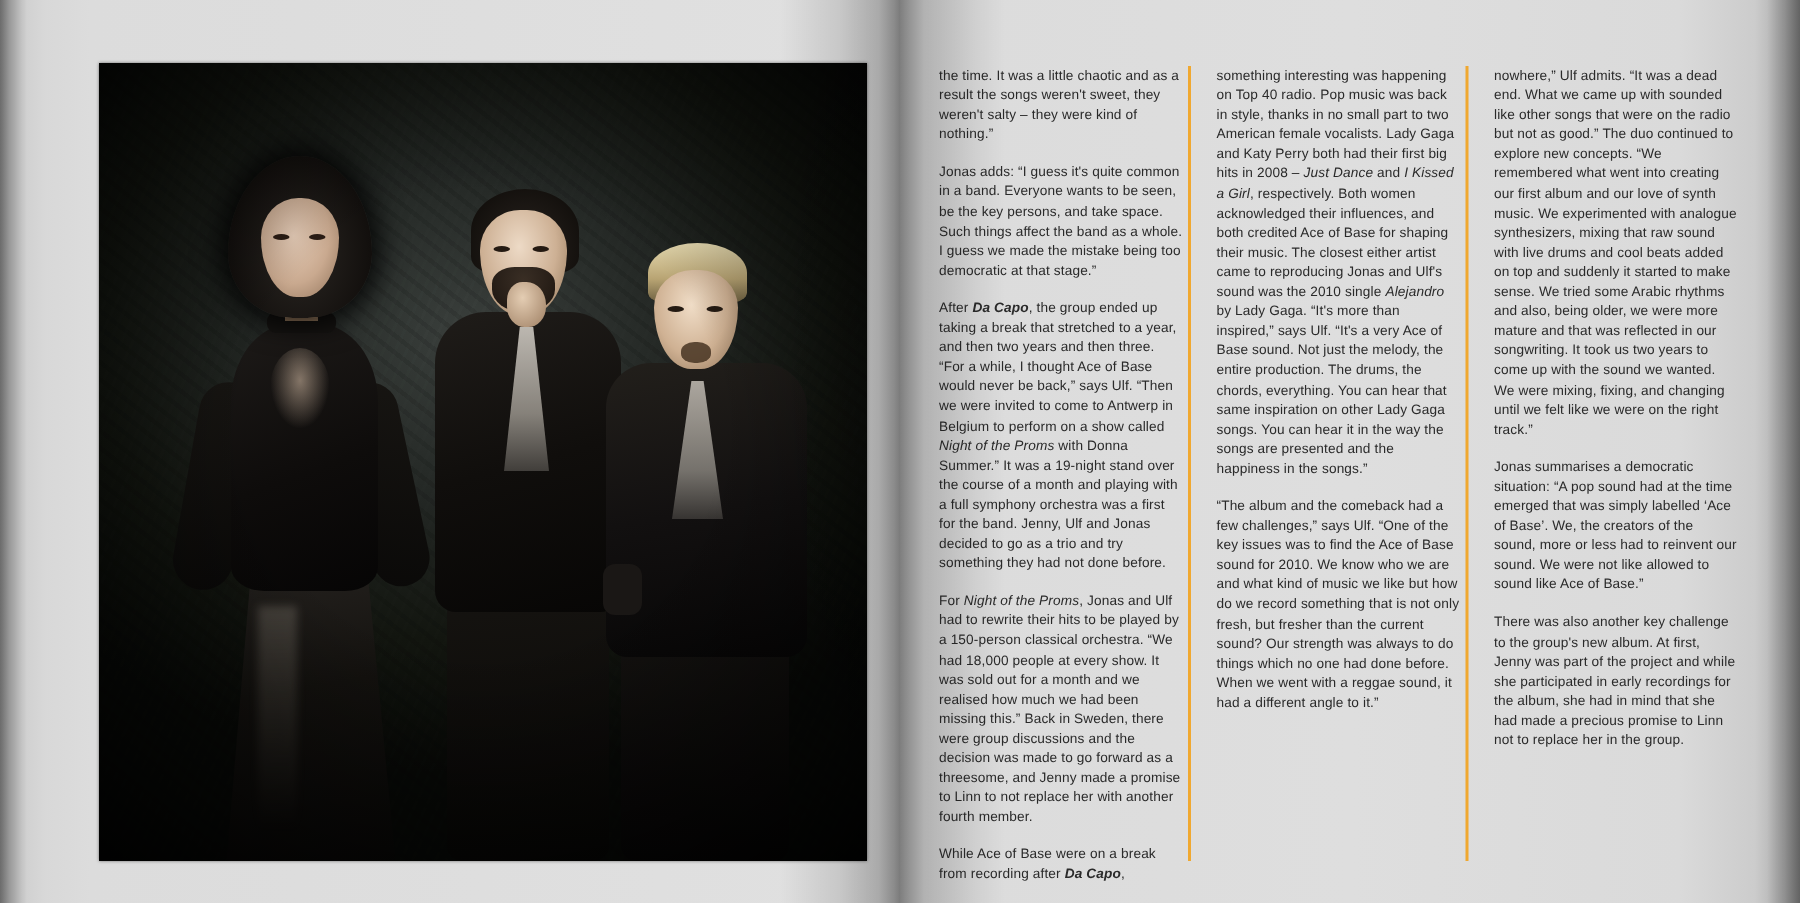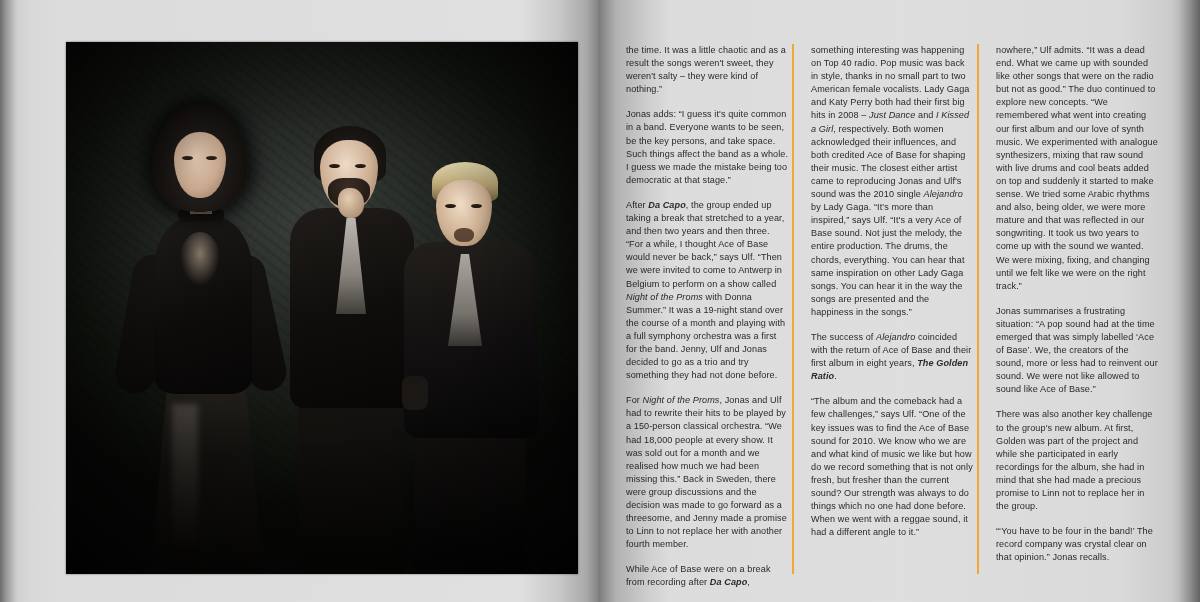--- a/index.html
+++ b/index.html
@@ -335,28 +335,26 @@
 
       <div class="col">
           <p>the time. It was a little chaotic and as a result the songs weren't sweet, they weren't salty – they were kind of nothing.”</p>
           <p>Jonas adds: “I guess it's quite common in a band. Everyone wants to be seen, be the key persons, and take space. Such things affect the band as a whole. I guess we made the mistake being too democratic at that stage.”</p>
           <p>After <b><i>Da Capo</i></b>, the group ended up taking a break that stretched to a year, and then two years and then three. “For a while, I thought Ace of Base would never be back,” says Ulf. “Then we were invited to come to Antwerp in Belgium to perform on a show called <i>Night of the Proms</i> with Donna Summer.” It was a 19-night stand over the course of a month and playing with a full symphony orchestra was a first for the band. Jenny, Ulf and Jonas decided to go as a trio and try something they had not done before.</p>
           <p>For <i>Night of the Proms</i>, Jonas and Ulf had to rewrite their hits to be played by a 150-person classical orchestra. “We had 18,000 people at every show. It was sold out for a month and we realised how much we had been missing this.” Back in Sweden, there were group discussions and the decision was made to go forward as a threesome, and Jenny made a promise to Linn to not replace her with another fourth member.</p>
           <p>While Ace of Base were on a break from recording after <b><i>Da Capo</i></b>,</p>
         </div>
       <div class="col">
           <p>something interesting was happening on Top 40 radio. Pop music was back in style, thanks in no small part to two American female vocalists. Lady Gaga and Katy Perry both had their first big hits in 2008 – <i>Just Dance</i> and <i>I Kissed a Girl</i>, respectively. Both women acknowledged their influences, and both credited Ace of Base for shaping their music. The closest either artist came to reproducing Jonas and Ulf's sound was the 2010 single <i>Alejandro</i> by Lady Gaga. “It's more than inspired,” says Ulf. “It's a very Ace of Base sound. Not just the melody, the entire production. The drums, the chords, everything. You can hear that same inspiration on other Lady Gaga songs. You can hear it in the way the songs are presented and the happiness in the songs.”</p>
-          <p>The success of <i>Alejandro</i> coincided with the return of Ace of Base and their first album in eight years, <b><i>The Golden Ratio</i></b>.</p>
           <p>“The album and the comeback had a few challenges,” says Ulf. “One of the key issues was to find the Ace of Base sound for 2010. We know who we are and what kind of music we like but how do we record something that is not only fresh, but fresher than the current sound? Our strength was always to do things which no one had done before. When we went with a reggae sound, it had a different angle to it.”</p>
         </div>
       <div class="col">
           <p>nowhere,” Ulf admits. “It was a dead end. What we came up with sounded like other songs that were on the radio but not as good.” The duo continued to explore new concepts. “We remembered what went into creating our first album and our love of synth music. We experimented with analogue synthesizers, mixing that raw sound with live drums and cool beats added on top and suddenly it started to make sense. We tried some Arabic rhythms and also, being older, we were more mature and that was reflected in our songwriting. It took us two years to come up with the sound we wanted. We were mixing, fixing, and changing until we felt like we were on the right track.”</p>
-          <p>Jonas summarises a frustrating situation: “A pop sound had at the time emerged that was simply labelled ‘Ace of Base’. We, the creators of the sound, more or less had to reinvent our sound. We were not like allowed to sound like Ace of Base.”</p>
-          <p>There was also another key challenge to the group's new album. At first, Golden was part of the project and while she participated in early recordings for the album, she had in mind that she had made a precious promise to Linn not to replace her in the group.</p>
-          <p>“‘You have to be four in the band!’ The record company was crystal clear on that opinion.” Jonas recalls.</p>
+          <p>Jonas summarises a democratic situation: “A pop sound had at the time emerged that was simply labelled ‘Ace of Base’. We, the creators of the sound, more or less had to reinvent our sound. We were not like allowed to sound like Ace of Base.”</p>
+          <p>There was also another key challenge to the group's new album. At first, Jenny was part of the project and while she participated in early recordings for the album, she had in mind that she had made a precious promise to Linn not to replace her in the group.</p>
         </div>
     </div>
   </div>
 
   <div class="gutter-shade gutter-left"></div>
   <div class="gutter-shade gutter-right"></div>
   <div class="edge-shade-l"></div>
   <div class="edge-shade-r"></div>
 </div>
 

